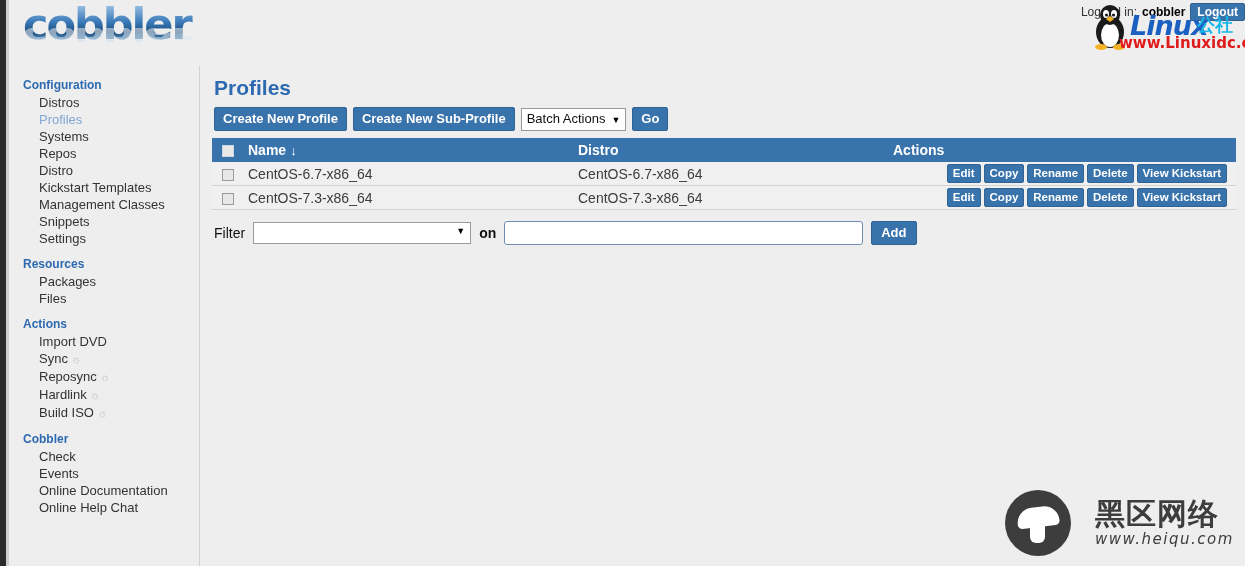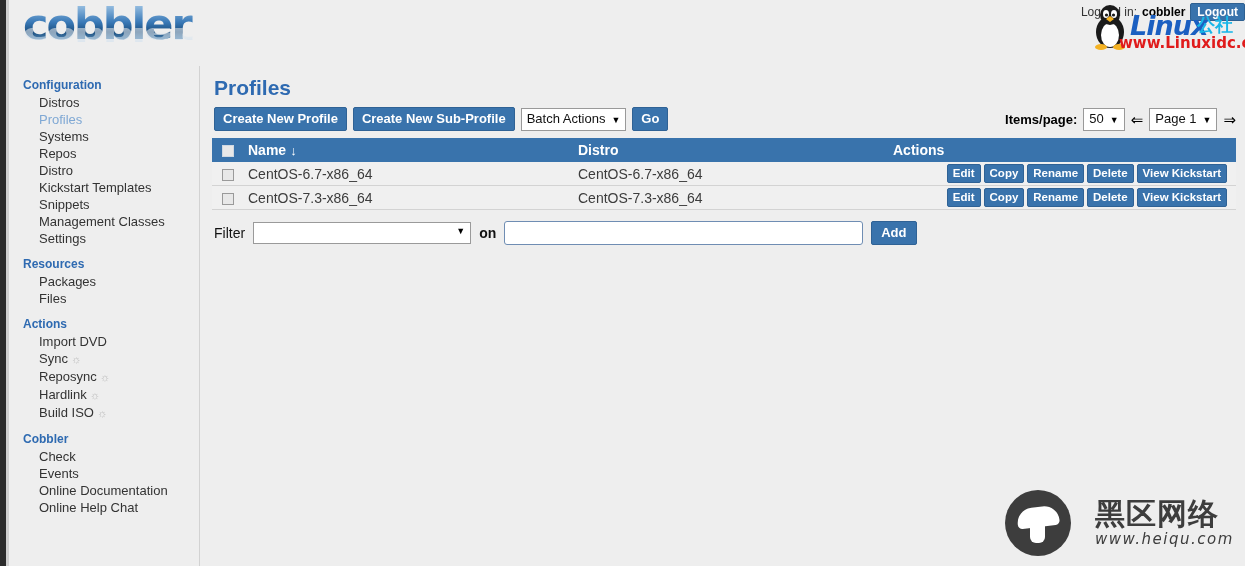--- a/index.html
+++ b/index.html
@@ -273,22 +273,22 @@
 <div id="sidebar">
 
   <div class="side-head">Configuration</div>
   <ul class="side-list">
     <li><span>Distros</span></li>
     <li class="active"><span>Profiles</span></li>
     <li><span>Systems</span></li>
     <li><span>Repos</span></li>
     <li><span>Distro</span></li>
     <li><span>Kickstart Templates</span></li>
+    <li><span>Management Classes</span></li>
     <li><span>Snippets</span></li>
-    <li><span>Management Classes</span></li>
     <li><span>Settings</span></li>
   </ul>
 
   <div class="side-head">Resources</div>
   <ul class="side-list">
     <li><span>Packages</span></li>
     <li><span>Files</span></li>
   </ul>
 
   <div class="side-head">Actions</div>
@@ -314,27 +314,20 @@
   <div id="page-title">Profiles</div>
 
   <div id="toolbar">
     <div id="toolbar-left">
       <span class="btn-blue">Create New Profile</span>
       <span class="btn-blue">Create New Sub-Profile</span>
       <span class="sel"><span>Batch Actions</span><span class="caret">▼</span></span>
       <span class="btn-blue">Go</span>
     </div>
 
-    <div id="pager">
-      <span class="pg-label">Items/page:</span>
-      <span class="sel"><span>50</span><span class="caret">▼</span></span>
-      <span class="arrow">⇐</span>
-      <span class="sel"><span>Page 1</span><span class="caret">▼</span></span>
-      <span class="arrow">⇒</span>
-    </div>
   </div>
 
   <table id="profiles-table">
     <thead>
       <tr>
         <th class="c-chk">
           <span class="chk hdr"></span>
         </th>
         <th class="c-name">
           <span>Name</span><span class="sort-arrow">↓</span>

